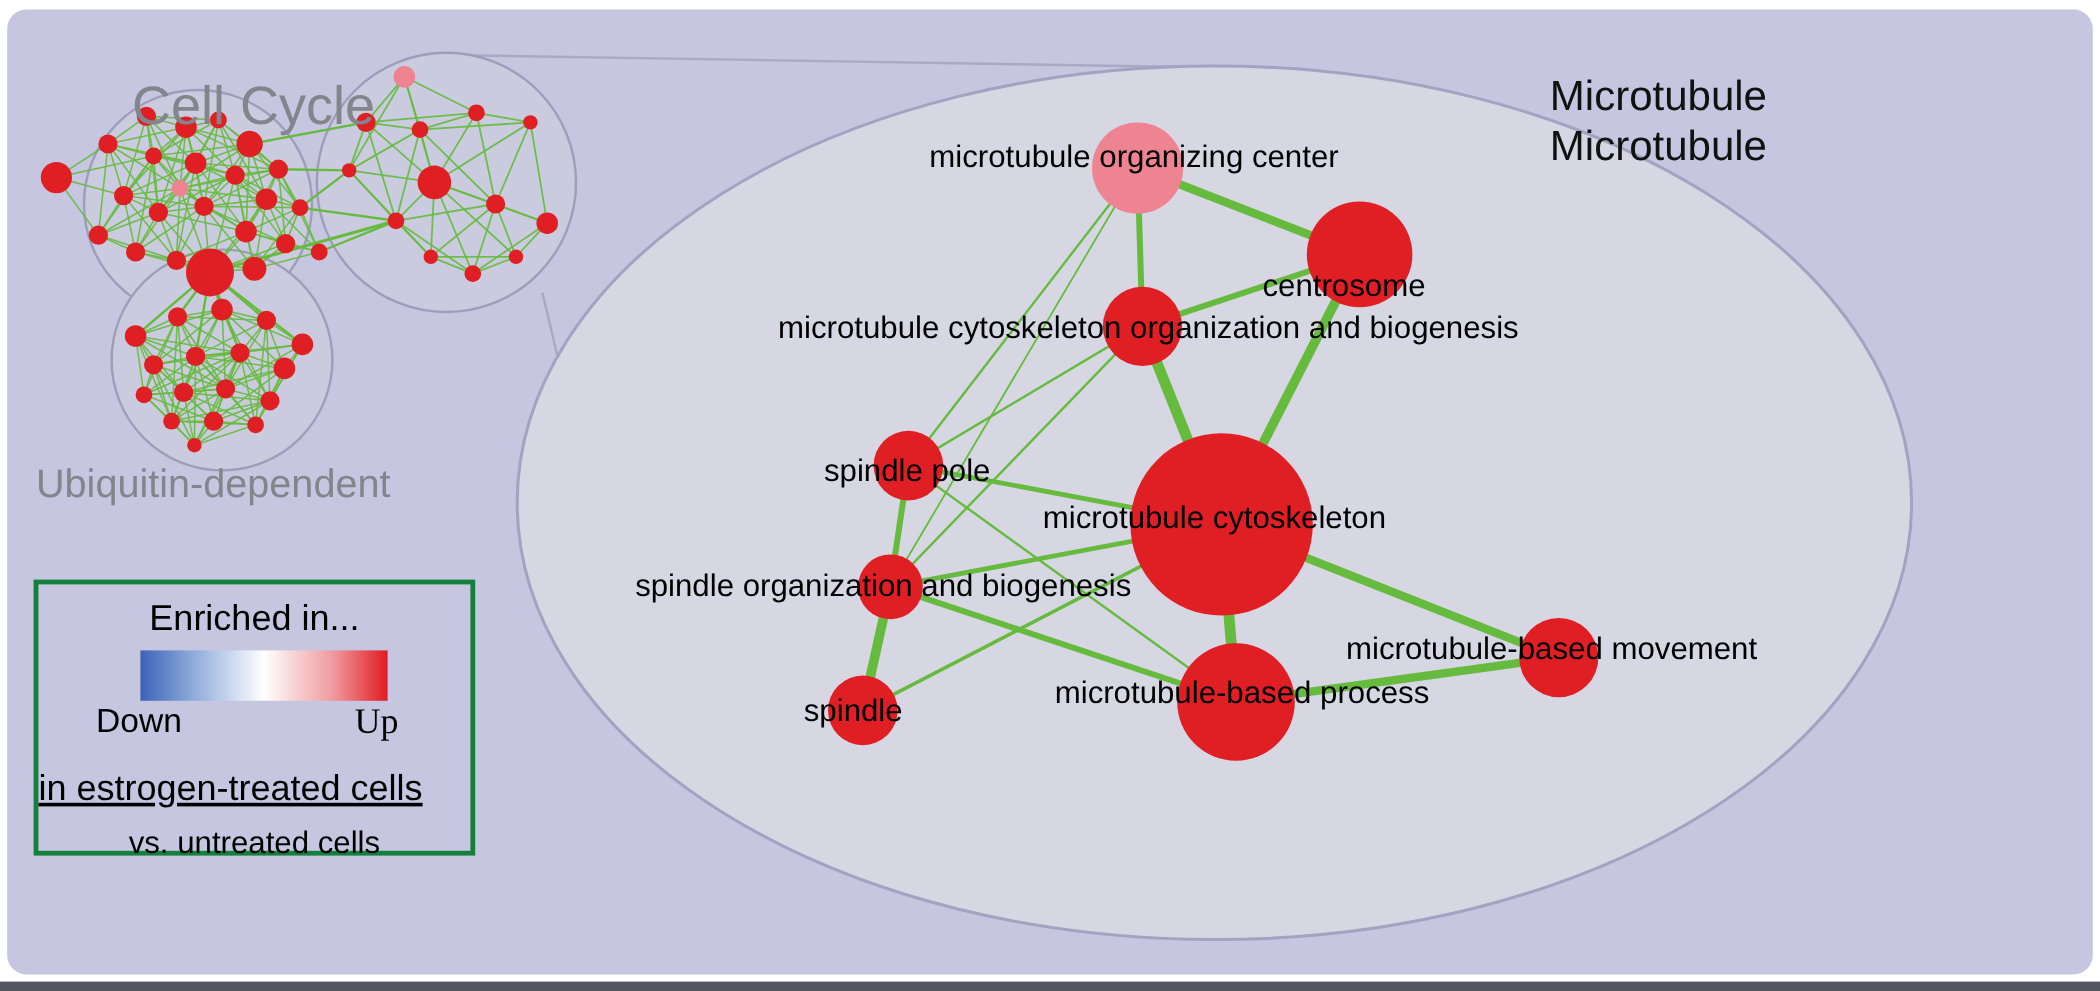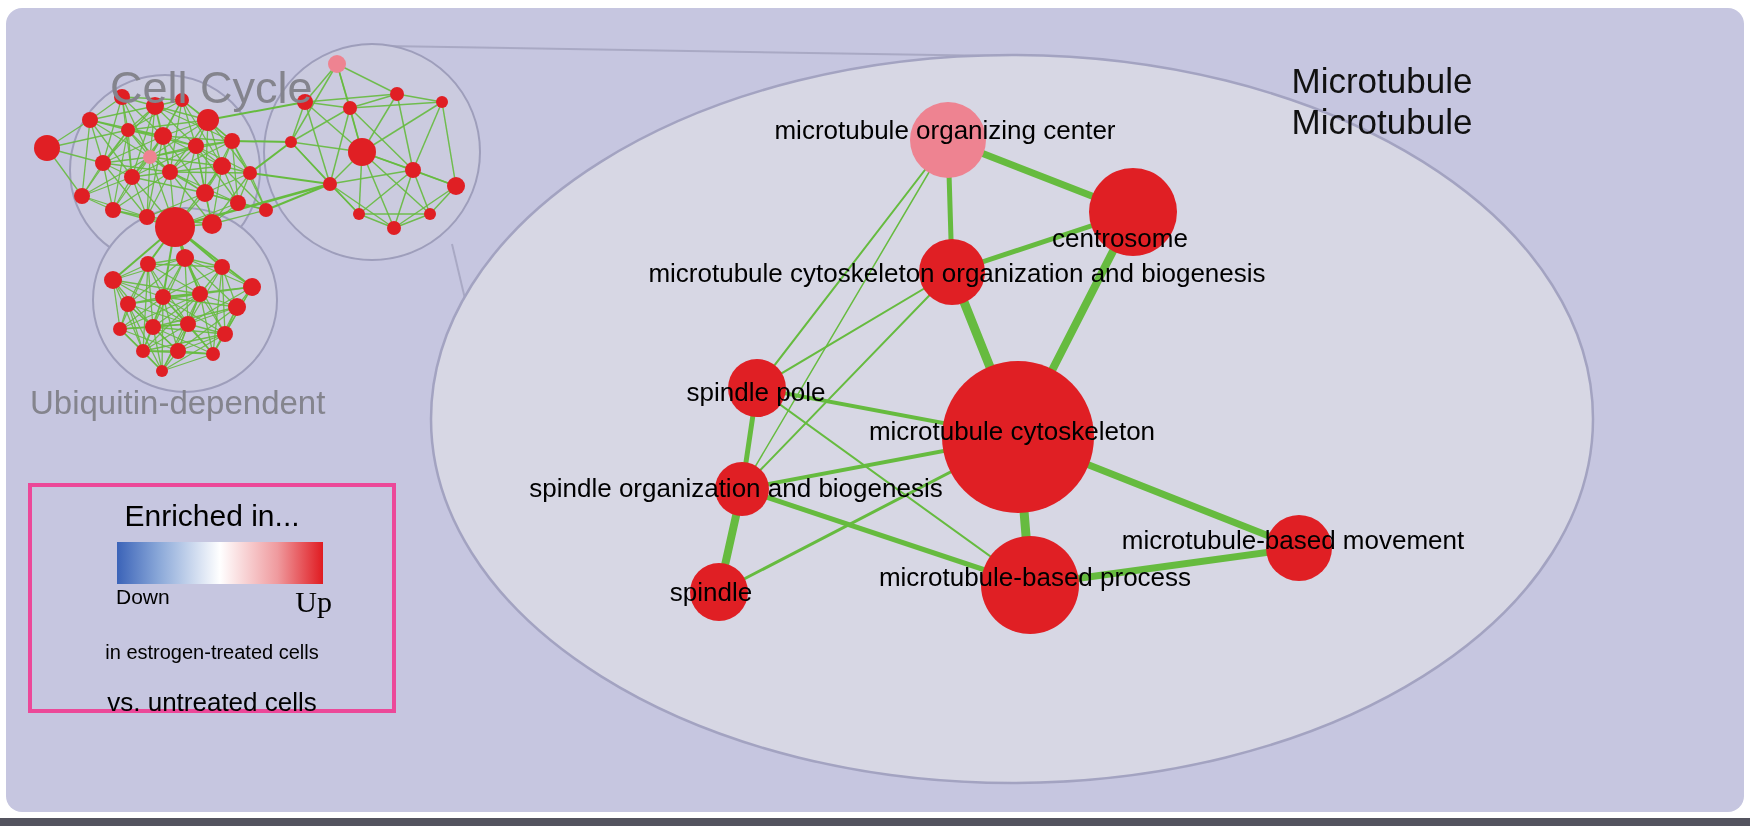--- a/index.html
+++ b/index.html
@@ -6,26 +6,26 @@
   .page{position:relative;width:1750px;height:826px;font-family:"Liberation Sans",sans-serif;overflow:hidden;background:#ffffff;}
   .panel{position:absolute;left:6px;top:8px;width:1738px;height:804px;background:#c6c6e0;border-radius:16px;}
   .bottom-strip{position:absolute;left:0;bottom:0;width:100%;height:8px;background:#54545f;}
   svg.net{position:absolute;left:0;top:0;}
   .title{position:absolute;white-space:nowrap;}
   .title.gray{color:#84848d;}
   .title.black{color:#111111;}
   #title-cell-cycle{left:110px;top:62px;font-size:45px;}
   #title-ubiquitin{left:30px;top:382px;font-size:33px;line-height:42px;text-align:center;}
   #title-microtubule{left:1262px;top:44px;width:240px;text-align:center;font-size:35px;line-height:41px;white-space:normal;margin-top:16px;}
-  .legend{position:absolute;left:28px;top:483px;width:368px;height:230px;border:4px solid #ec4899;box-sizing:border-box;background:#c6c6e0;color:#000;}
+  .legend{position:absolute;left:28px;top:483px;width:368px;height:230px;border:4px solid #15803d;box-sizing:border-box;background:#c6c6e0;color:#000;}
   .legend-title{position:absolute;top:12px;left:0;width:100%;text-align:center;font-size:30px;}
   .legend-bar{position:absolute;left:85px;top:55px;width:206px;height:42px;}
-  .legend-down{position:absolute;left:48px;top:98px;font-size:21px;margin-left:36px;}
+  .legend-down{position:absolute;left:48px;top:98px;font-size:28px;}
   .legend-up{position:absolute;right:60px;top:98px;font-size:30px;font-family:Liberation Serif, serif;}
-  .legend-sub1{position:absolute;top:154px;left:0;width:100%;text-align:center;font-size:20px;}
+  .legend-sub1{position:absolute;top:154px;left:0;width:100%;font-size:30px;text-decoration:underline;}
   .legend-sub2{position:absolute;top:188px;left:0;width:100%;text-align:center;font-size:26px;margin-top:12px;}
 </style>
 </head>
 <body>
 
 <div class="page">
   <div class="panel"></div>
 
   <svg id="net" class="net" width="1750" height="826" viewBox="0 0 1750 826">
       <line x1="385" y1="46" x2="1000" y2="56" stroke="#a9a9c4" stroke-width="2"></line>

